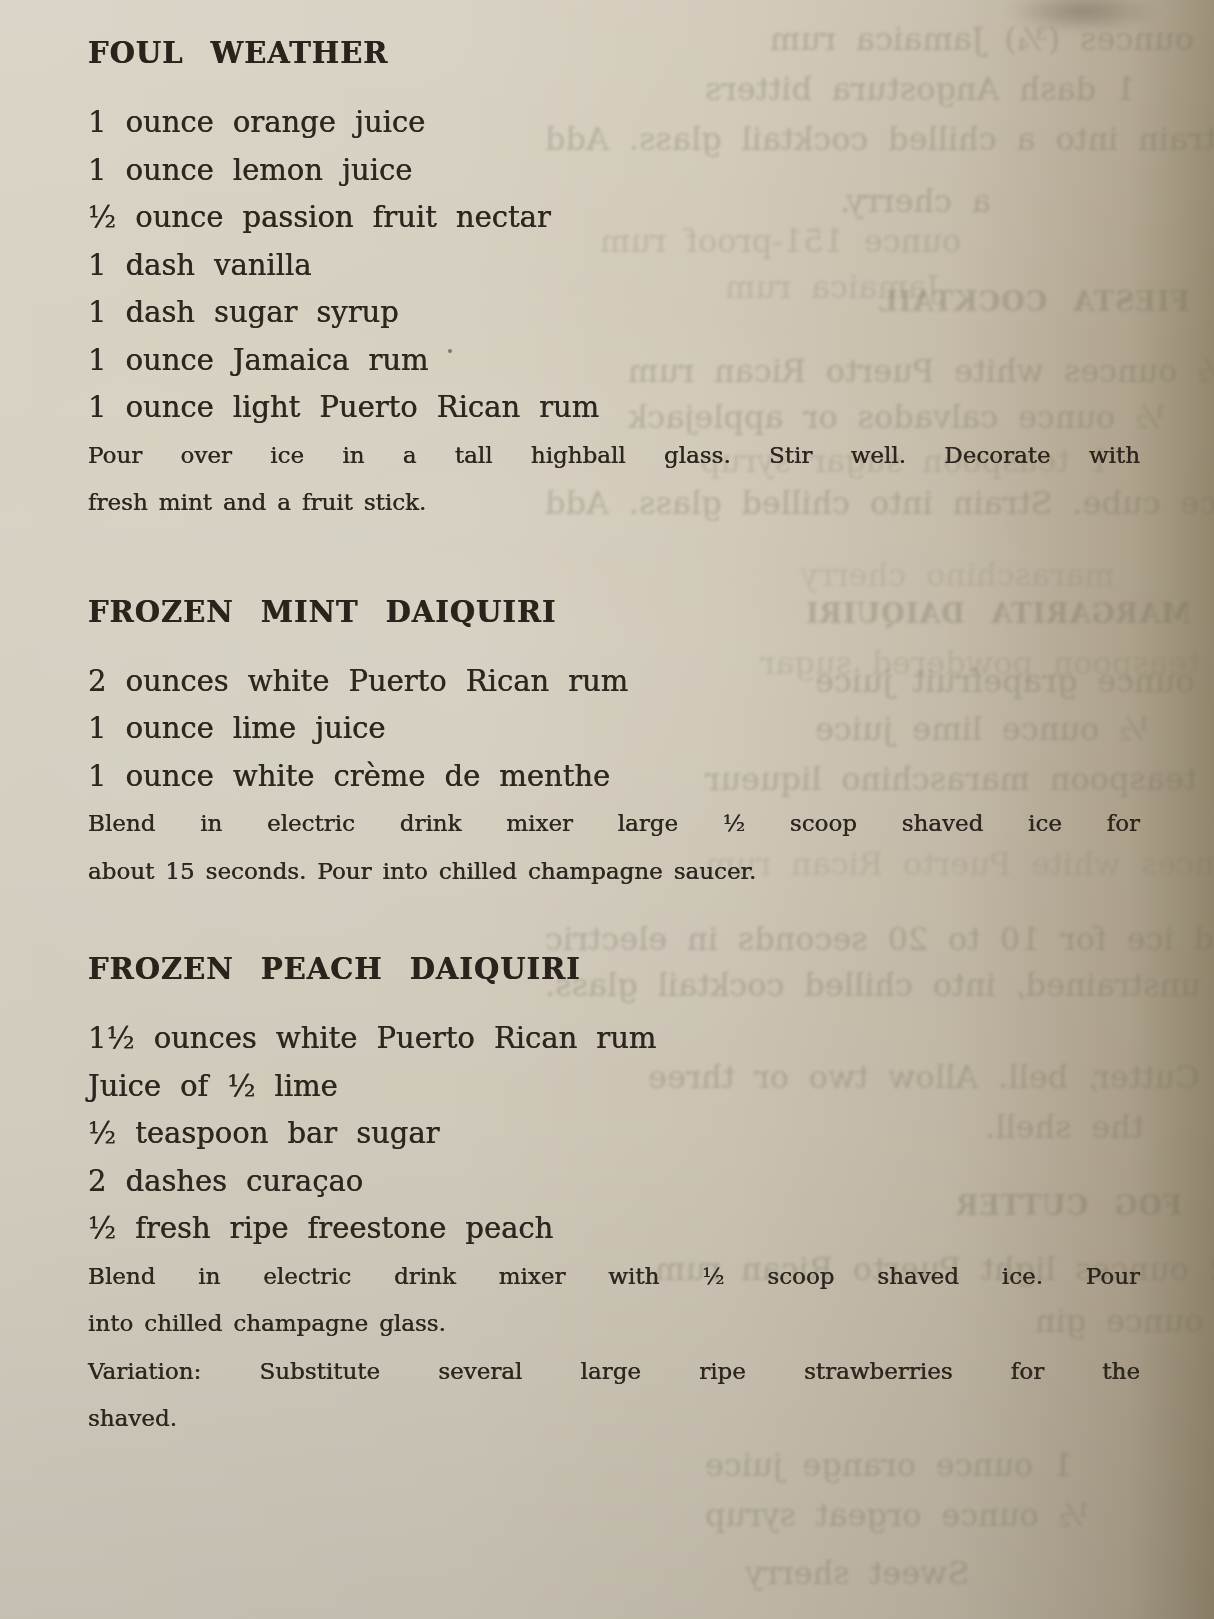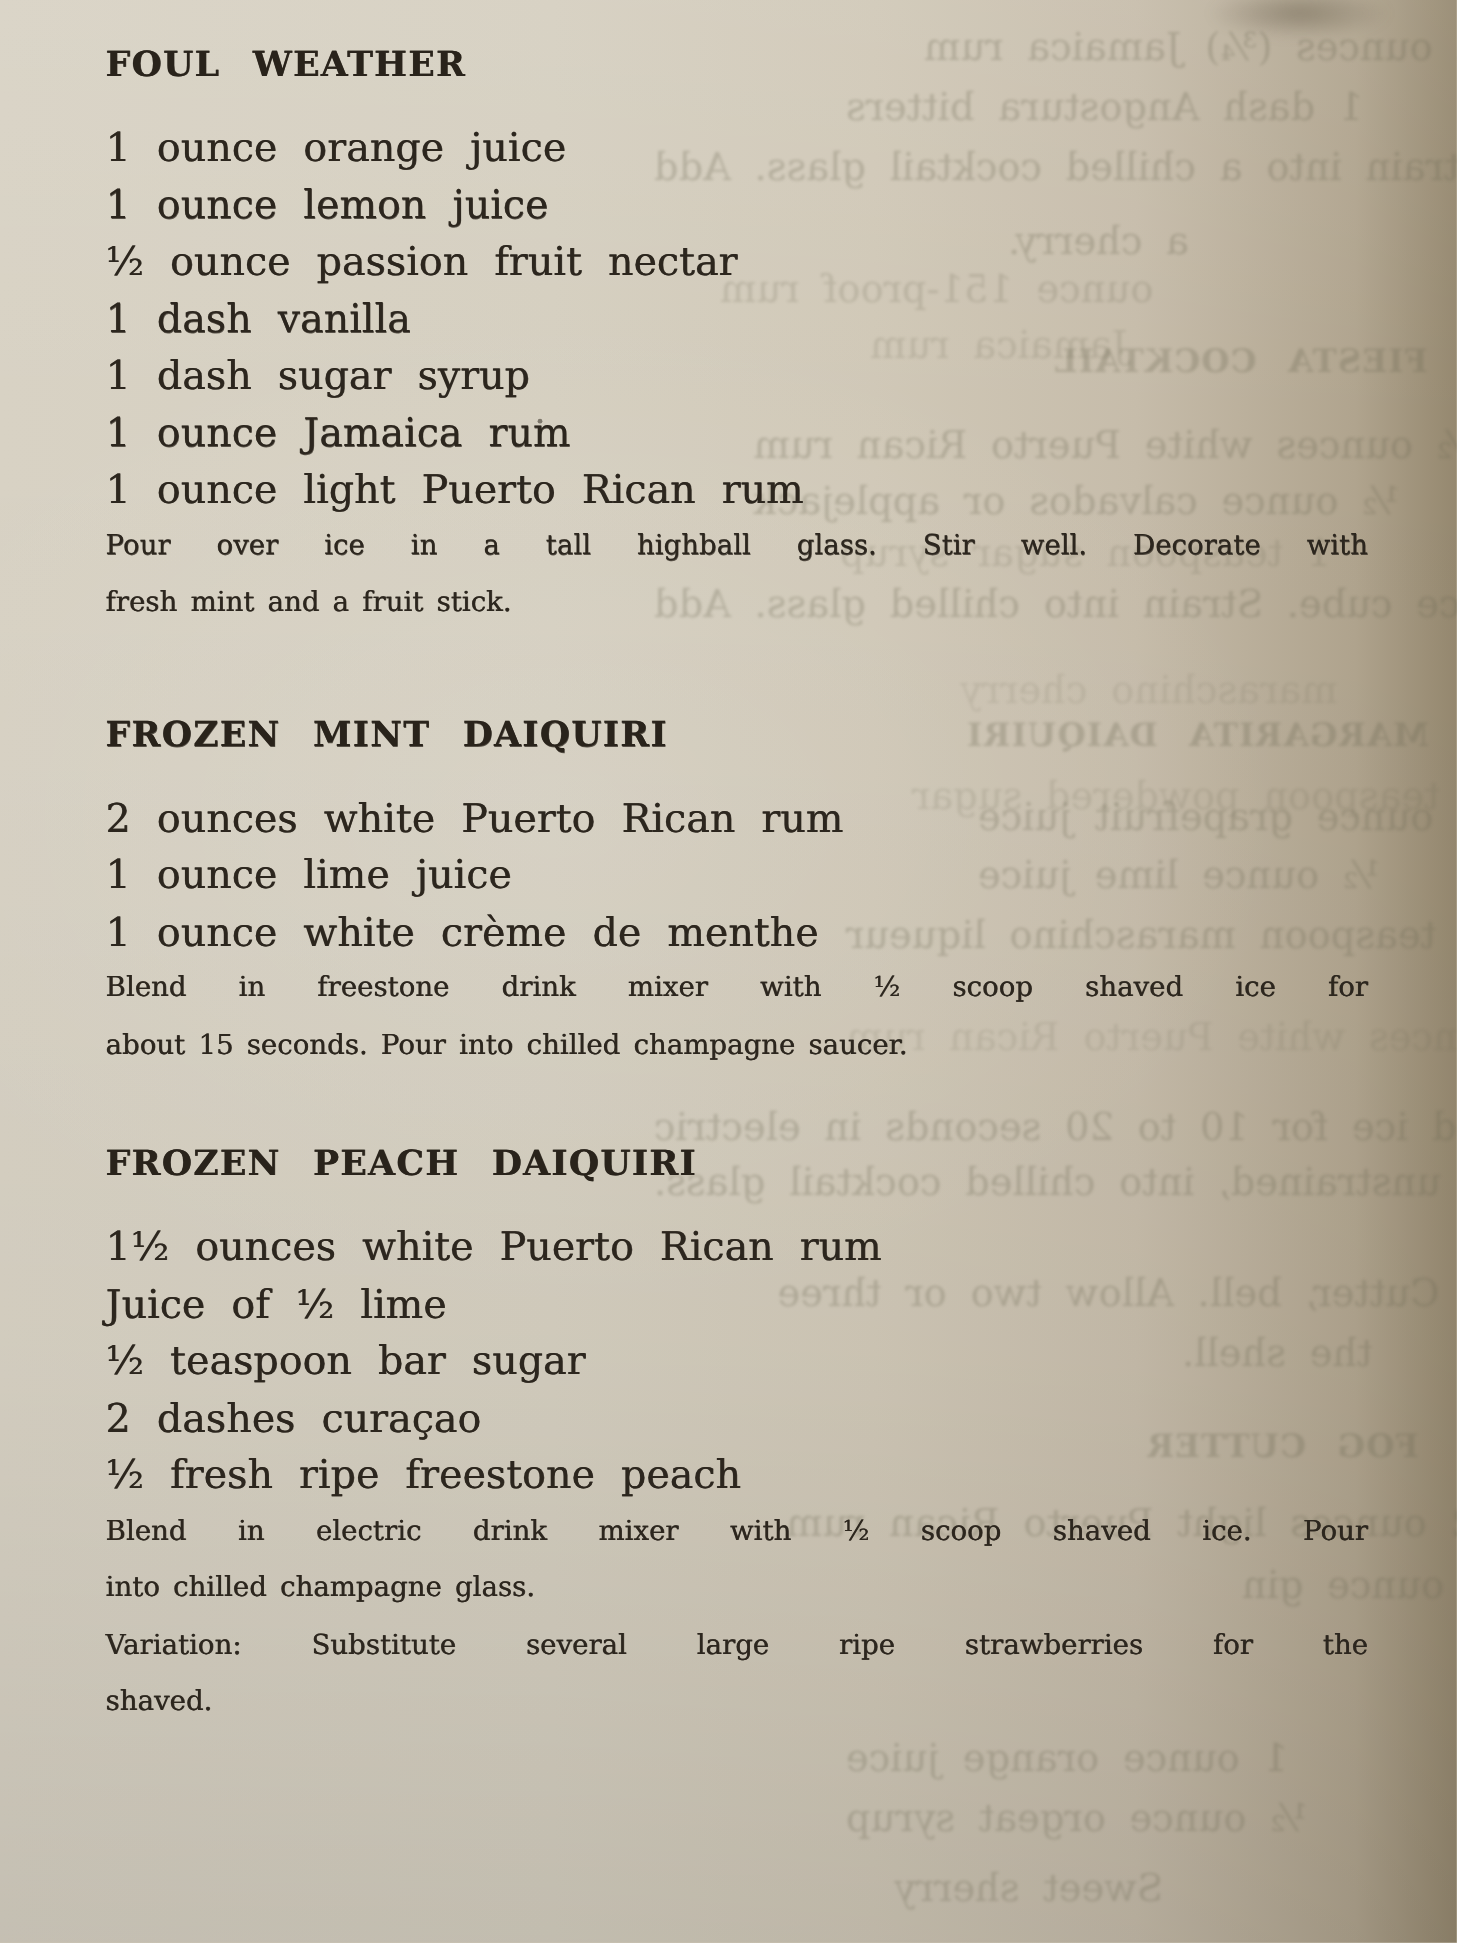--- a/index.html
+++ b/index.html
@@ -36,21 +36,21 @@
   .content{
     position:absolute;left:88px;top:0;width:1052px;padding-top:33px;
     color:#2c261e;
   }
   .content *{text-shadow:0.35px 0.2px 0 rgba(44,38,30,0.75), -0.2px 0 0 rgba(44,38,30,0.35);}
   .h{
     font-weight:bold;font-size:29px;line-height:40px;margin:0;
     letter-spacing:1px;word-spacing:0.55em;color:#29231b;
   }
   .ing-list{margin-top:26px;}
-  .ing{font-size:33px;line-height:47.5px;word-spacing:0.34em;}
+  .ing{font-size:29px;line-height:47.5px;word-spacing:0.34em;}
   .body-line{font-size:23px;line-height:47.5px;word-spacing:0.16em;}
   .just{text-align:justify;text-align-last:justify;}
   .ital{}
   .sec2{margin-top:65px;}
   .sec3{margin-top:54px;}
 </style>
 </head>
 <body>
 
 <div class="page">
@@ -106,21 +106,21 @@
       <div class="body-line">fresh mint and a fruit stick.</div>
     </section>
 
     <section class="sec2">
       <h2 class="h">FROZEN MINT DAIQUIRI</h2>
       <div class="ing-list">
         <div class="ing">2 ounces white Puerto Rican rum</div>
         <div class="ing">1 ounce lime juice</div>
         <div class="ing">1 ounce white crème de menthe</div>
       </div>
-      <div class="body-line just">Blend in freestone drink mixer with ½ scoop shaved ice for</div>
+      <div class="body-line just">Blend in electric drink mixer large ½ scoop shaved ice for</div>
       <div class="body-line">about 15 seconds. Pour into chilled champagne saucer.</div>
     </section>
 
     <section class="sec3">
       <h2 class="h">FROZEN PEACH DAIQUIRI</h2>
       <div class="ing-list">
         <div class="ing">1½ ounces white Puerto Rican rum</div>
         <div class="ing">Juice of ½ lime</div>
         <div class="ing">½ teaspoon bar sugar</div>
         <div class="ing">2 dashes curaçao</div>

